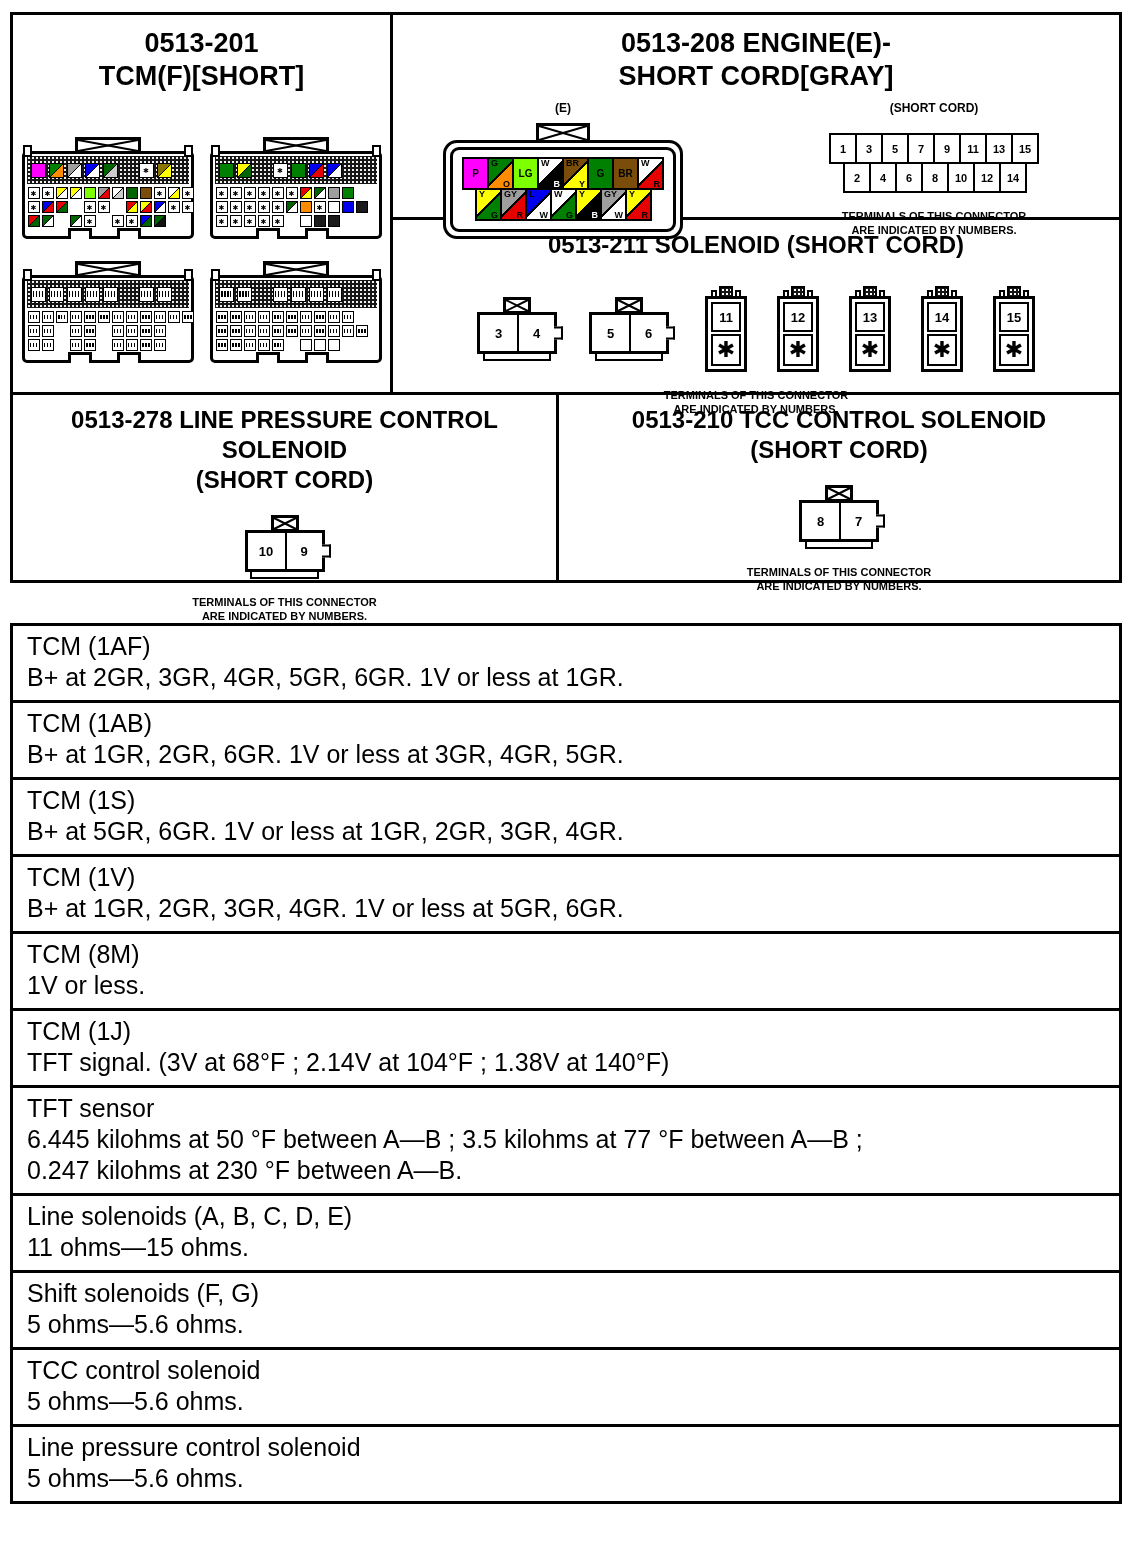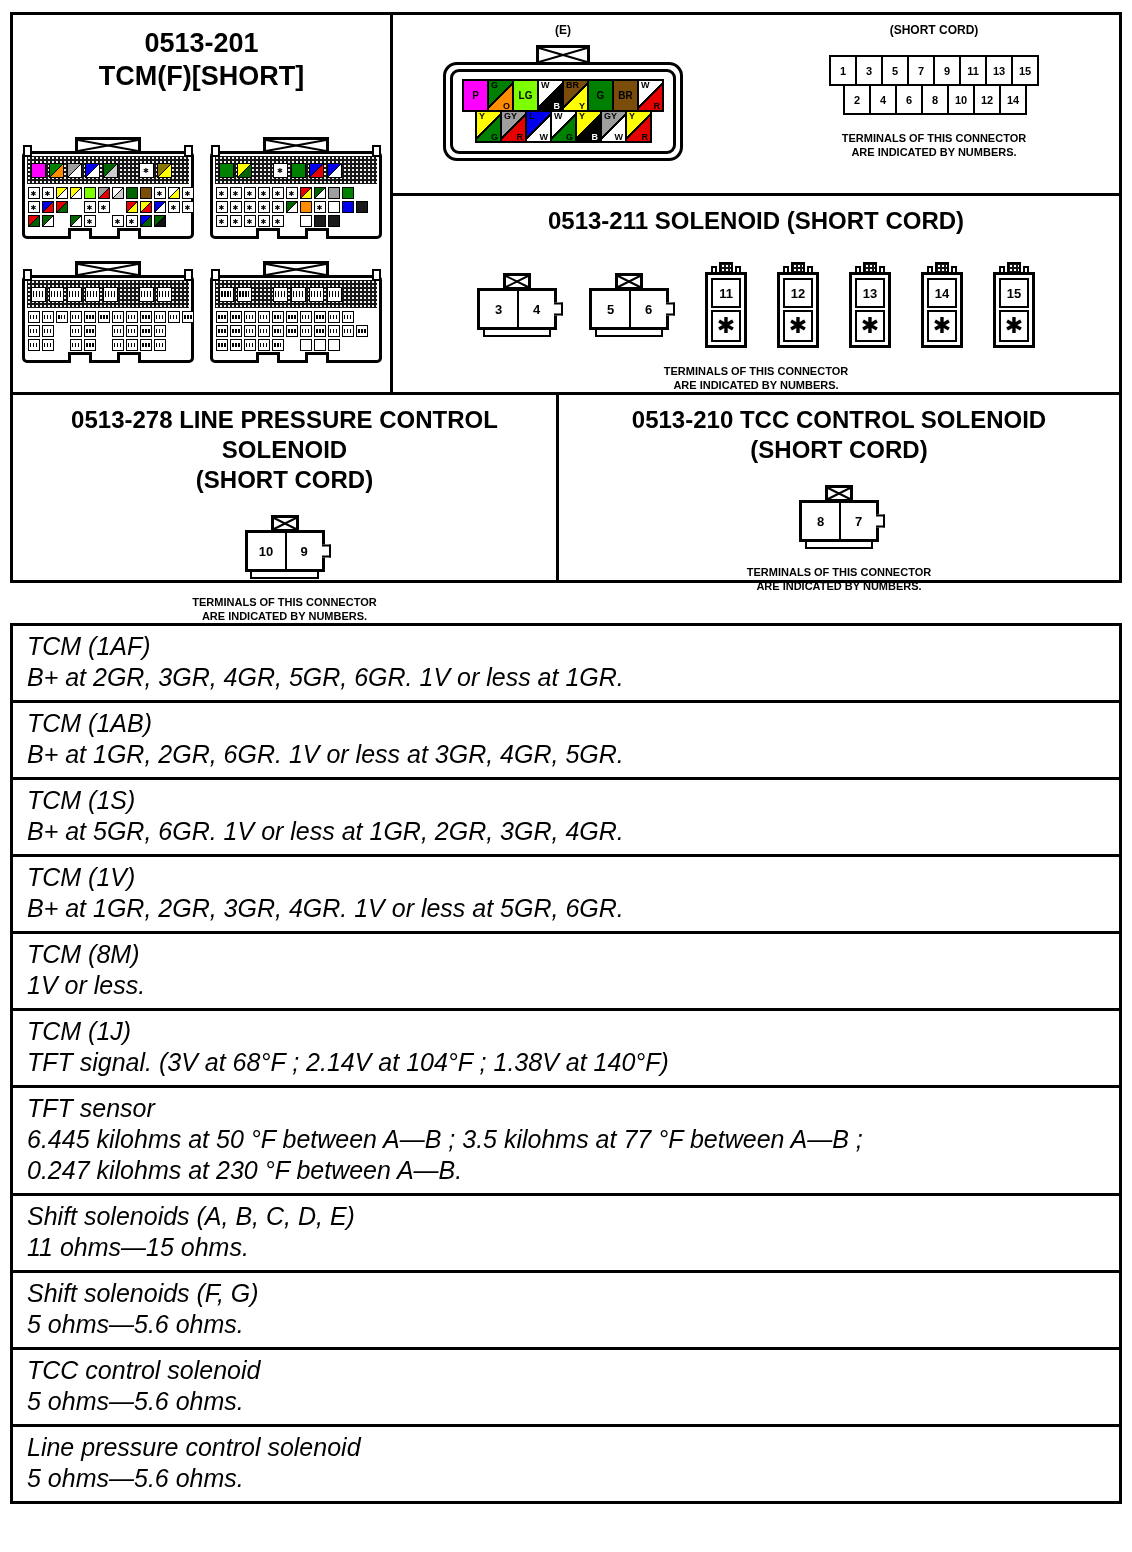--- a/index.html
+++ b/index.html
@@ -80,21 +80,21 @@
   .vtab { display:flex; align-items:flex-end; gap:2px; margin-bottom:-2px; position:relative; z-index:2; }
   .vear { width:6px; height:8px; border:2px solid #000; background:#fff; }
   .vblock { width:14px; height:12px; border:2px solid #000; background:#161616; background-image:radial-gradient(#fff 0.8px, transparent 0.9px); background-size:4px 4px; }
   .vbody { width:42px; border:3px solid #000; background:#fff; }
   .vnum { height:30px; margin:3px 3px 0 3px; border:2px solid #000; display:flex; align-items:center; justify-content:center; font-weight:bold; font-size:13px; }
   .vast { height:32px; margin:2px 3px 3px 3px; border:2px solid #000; display:flex; align-items:center; justify-content:center; font-size:22px; line-height:1; }
   .conn-center { display:flex; justify-content:center; margin-top:20px; }
 
   
   .spec-table { width:1112px; border:3px solid #000; margin-top:40px; }
-  .spec-row { padding:5px 28px 7px 14px; border-top:3px solid #000;font-style:italic; }
+  .spec-row { padding:5px 28px 7px 14px; border-top:3px solid #000; }
   .spec-row:first-child { border-top:none; }
   .spec-line { font-size:25px; line-height:31px; }
 </style>
 </head>
 <body>
 
 <div class="page">
 
   <div class="diagram-grid">
     <div class="row-a">
@@ -477,20 +477,24 @@
                 </div>
               </div>
               <div class="cnotch" style="left: 26%;"></div>
               <div class="cnotch" style="left: 56%;"></div>
             </div>
           </div>
       </section>
 
       <div class="col-right">
         <section class="panel p-engine">
+          <div class="ptitle">
+            <div>0513-208 ENGINE(E)-</div>
+            <div>SHORT CORD[GRAY]</div>
+          </div>
           <div class="engine-content">
             <div class="eg-left">
               <div class="mini-label">(E)</div>
               <div id="engine-conn">
                   <div style="display: flex; flex-direction: column; align-items: center;">
                     <div class="etabwrap" style="text-align: center;"><svg width="54" height="20" viewBox="0 0 54 20">
                         <rect x="1.5" y="1.5" width="51" height="17" fill="#fff" stroke="#000" stroke-width="3"></rect>
                         <line x1="3" y1="3" x2="51" y2="17" stroke="#000" stroke-width="2"></line>
                         <line x1="51" y1="3" x2="3" y2="17" stroke="#000" stroke-width="2"></line>
                       </svg></div>
@@ -771,21 +775,21 @@
       <div class="spec-row">
         <div class="spec-line">TCM (1J)</div>
         <div class="spec-line">TFT signal. (3V at 68°F ; 2.14V at 104°F ; 1.38V at 140°F)</div>
       </div>
       <div class="spec-row">
         <div class="spec-line">TFT sensor</div>
         <div class="spec-line">6.445 kilohms at 50 °F between A—B ; 3.5 kilohms at 77 °F between A—B ;</div>
         <div class="spec-line">0.247 kilohms at 230 °F between A—B.</div>
       </div>
       <div class="spec-row">
-        <div class="spec-line">Shift solenoids (A, B, C, D, E)</div>
+        <div class="spec-line">Line solenoids (A, B, C, D, E)</div>
         <div class="spec-line">11 ohms—15 ohms.</div>
       </div>
       <div class="spec-row">
         <div class="spec-line">Shift solenoids (F, G)</div>
         <div class="spec-line">5 ohms—5.6 ohms.</div>
       </div>
       <div class="spec-row">
         <div class="spec-line">TCC control solenoid</div>
         <div class="spec-line">5 ohms—5.6 ohms.</div>
       </div>

